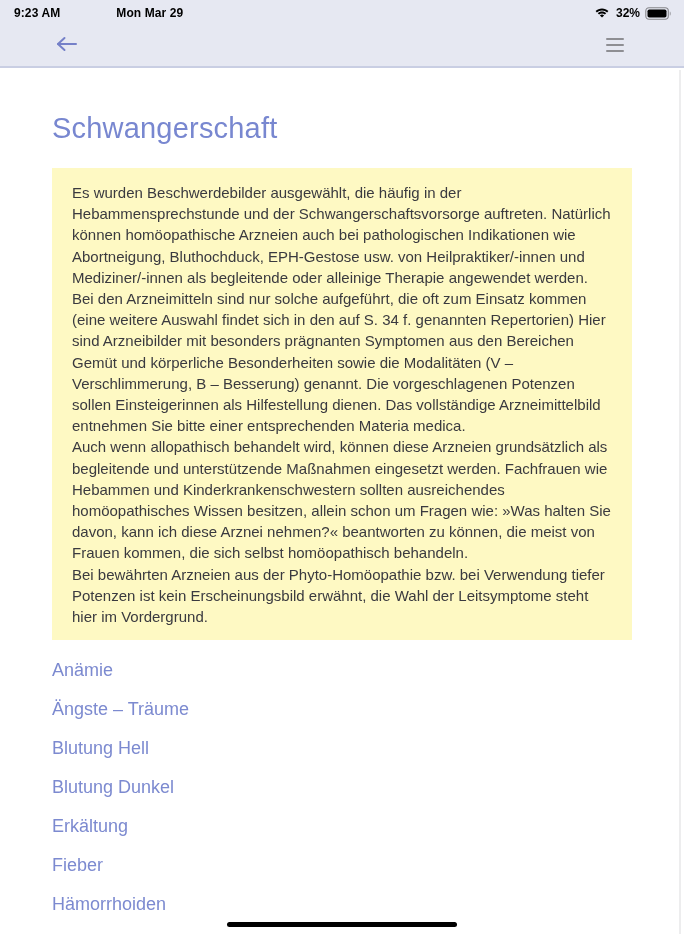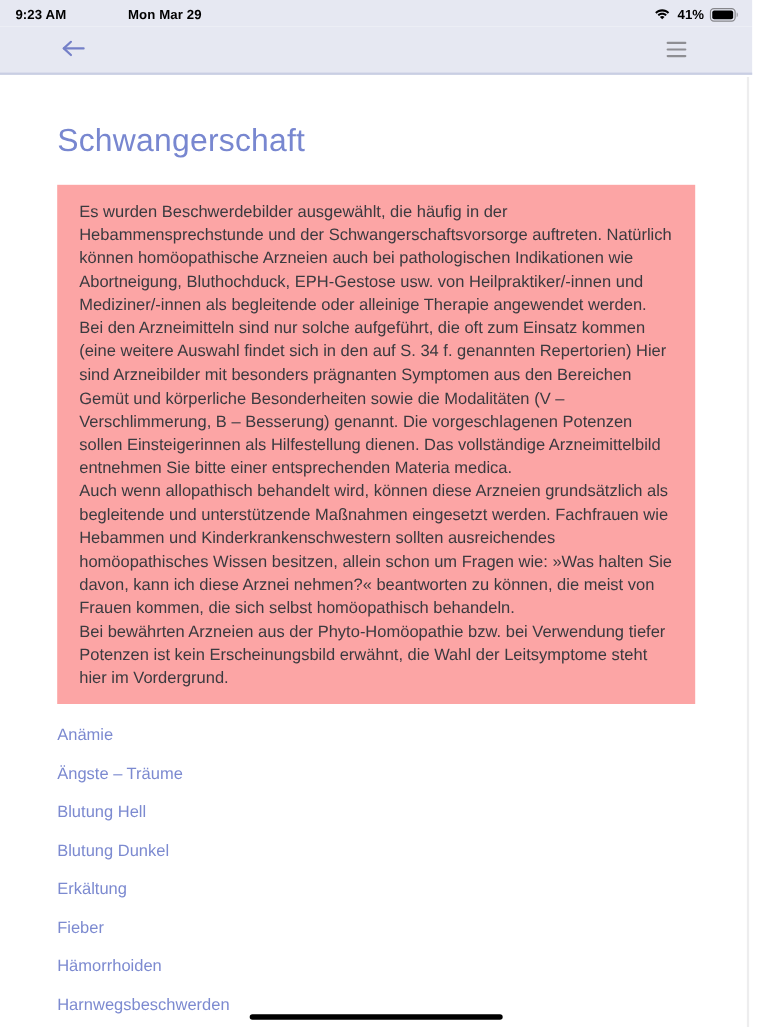--- a/index.html
+++ b/index.html
@@ -87,36 +87,36 @@
   }
   .page-title {
     margin-top: 44px;
     font-size: 29px;
     font-weight: 500;
     color: #7887D0;
     letter-spacing: 0.2px;
   }
   .intro-box {
     margin-top: 23px;
-    background: #fca5a5;
+    background: #fef9c3;
     padding: 14px 20px 13px 20px;
     font-size: 15px;
     line-height: 21.2px;
     color: #3A3A3F;
   }
   .intro-box p { margin: 0; }
 
   .topic-list {
     margin-top: 11px;
     display: block;
   }
   .topic-link {
     display: block;
     padding: 9px 0;
-    font-size: 15px;
+    font-size: 18px;
     color: #7C8AD0;
     text-decoration: none;
     cursor: pointer;
   }
 
   
   .right-edge-line {
     position: absolute;
     top: 70px;
     bottom: 0;
@@ -146,21 +146,21 @@
       <span class="date">Mon Mar 29</span>
     </div>
     <div class="right">
       <span>
         <svg class="wifi-svg" width="16" height="12" viewBox="0 0 16 12">
           <path d="M8 10.6 L5.9 8.4 C6.5 7.9 7.2 7.6 8 7.6 C8.8 7.6 9.5 7.9 10.1 8.4 Z" fill="#000"></path>
           <path d="M3.8 6.3 C4.9 5.2 6.4 4.6 8 4.6 C9.6 4.6 11.1 5.2 12.2 6.3 L10.9 7.6 C10.1 6.9 9.1 6.5 8 6.5 C6.9 6.5 5.9 6.9 5.1 7.6 Z" fill="#000"></path>
           <path d="M1.6 4.1 C3.3 2.5 5.5 1.5 8 1.5 C10.5 1.5 12.7 2.5 14.4 4.1 L13.1 5.4 C11.8 4.1 10 3.4 8 3.4 C6 3.4 4.2 4.1 2.9 5.4 Z" fill="#000"></path>
         </svg>
       </span>
-      <span class="battery-pct">41%</span>
+      <span class="battery-pct">32%</span>
       <span>
         <svg class="battery-svg" width="27" height="13" viewBox="0 0 27 13">
           <rect x="0.8" y="0.8" width="22.5" height="11.4" rx="3.2" fill="none" stroke="#86868B" stroke-width="1.1"></rect>
           <rect x="2.5" y="2.5" width="19" height="8" rx="1.8" fill="#000"></rect>
           <path d="M24.8 4.4 C25.9 4.7 25.9 8.3 24.8 8.6 Z" fill="#86868B"></path>
         </svg>
       </span>
     </div>
   </div>
 

